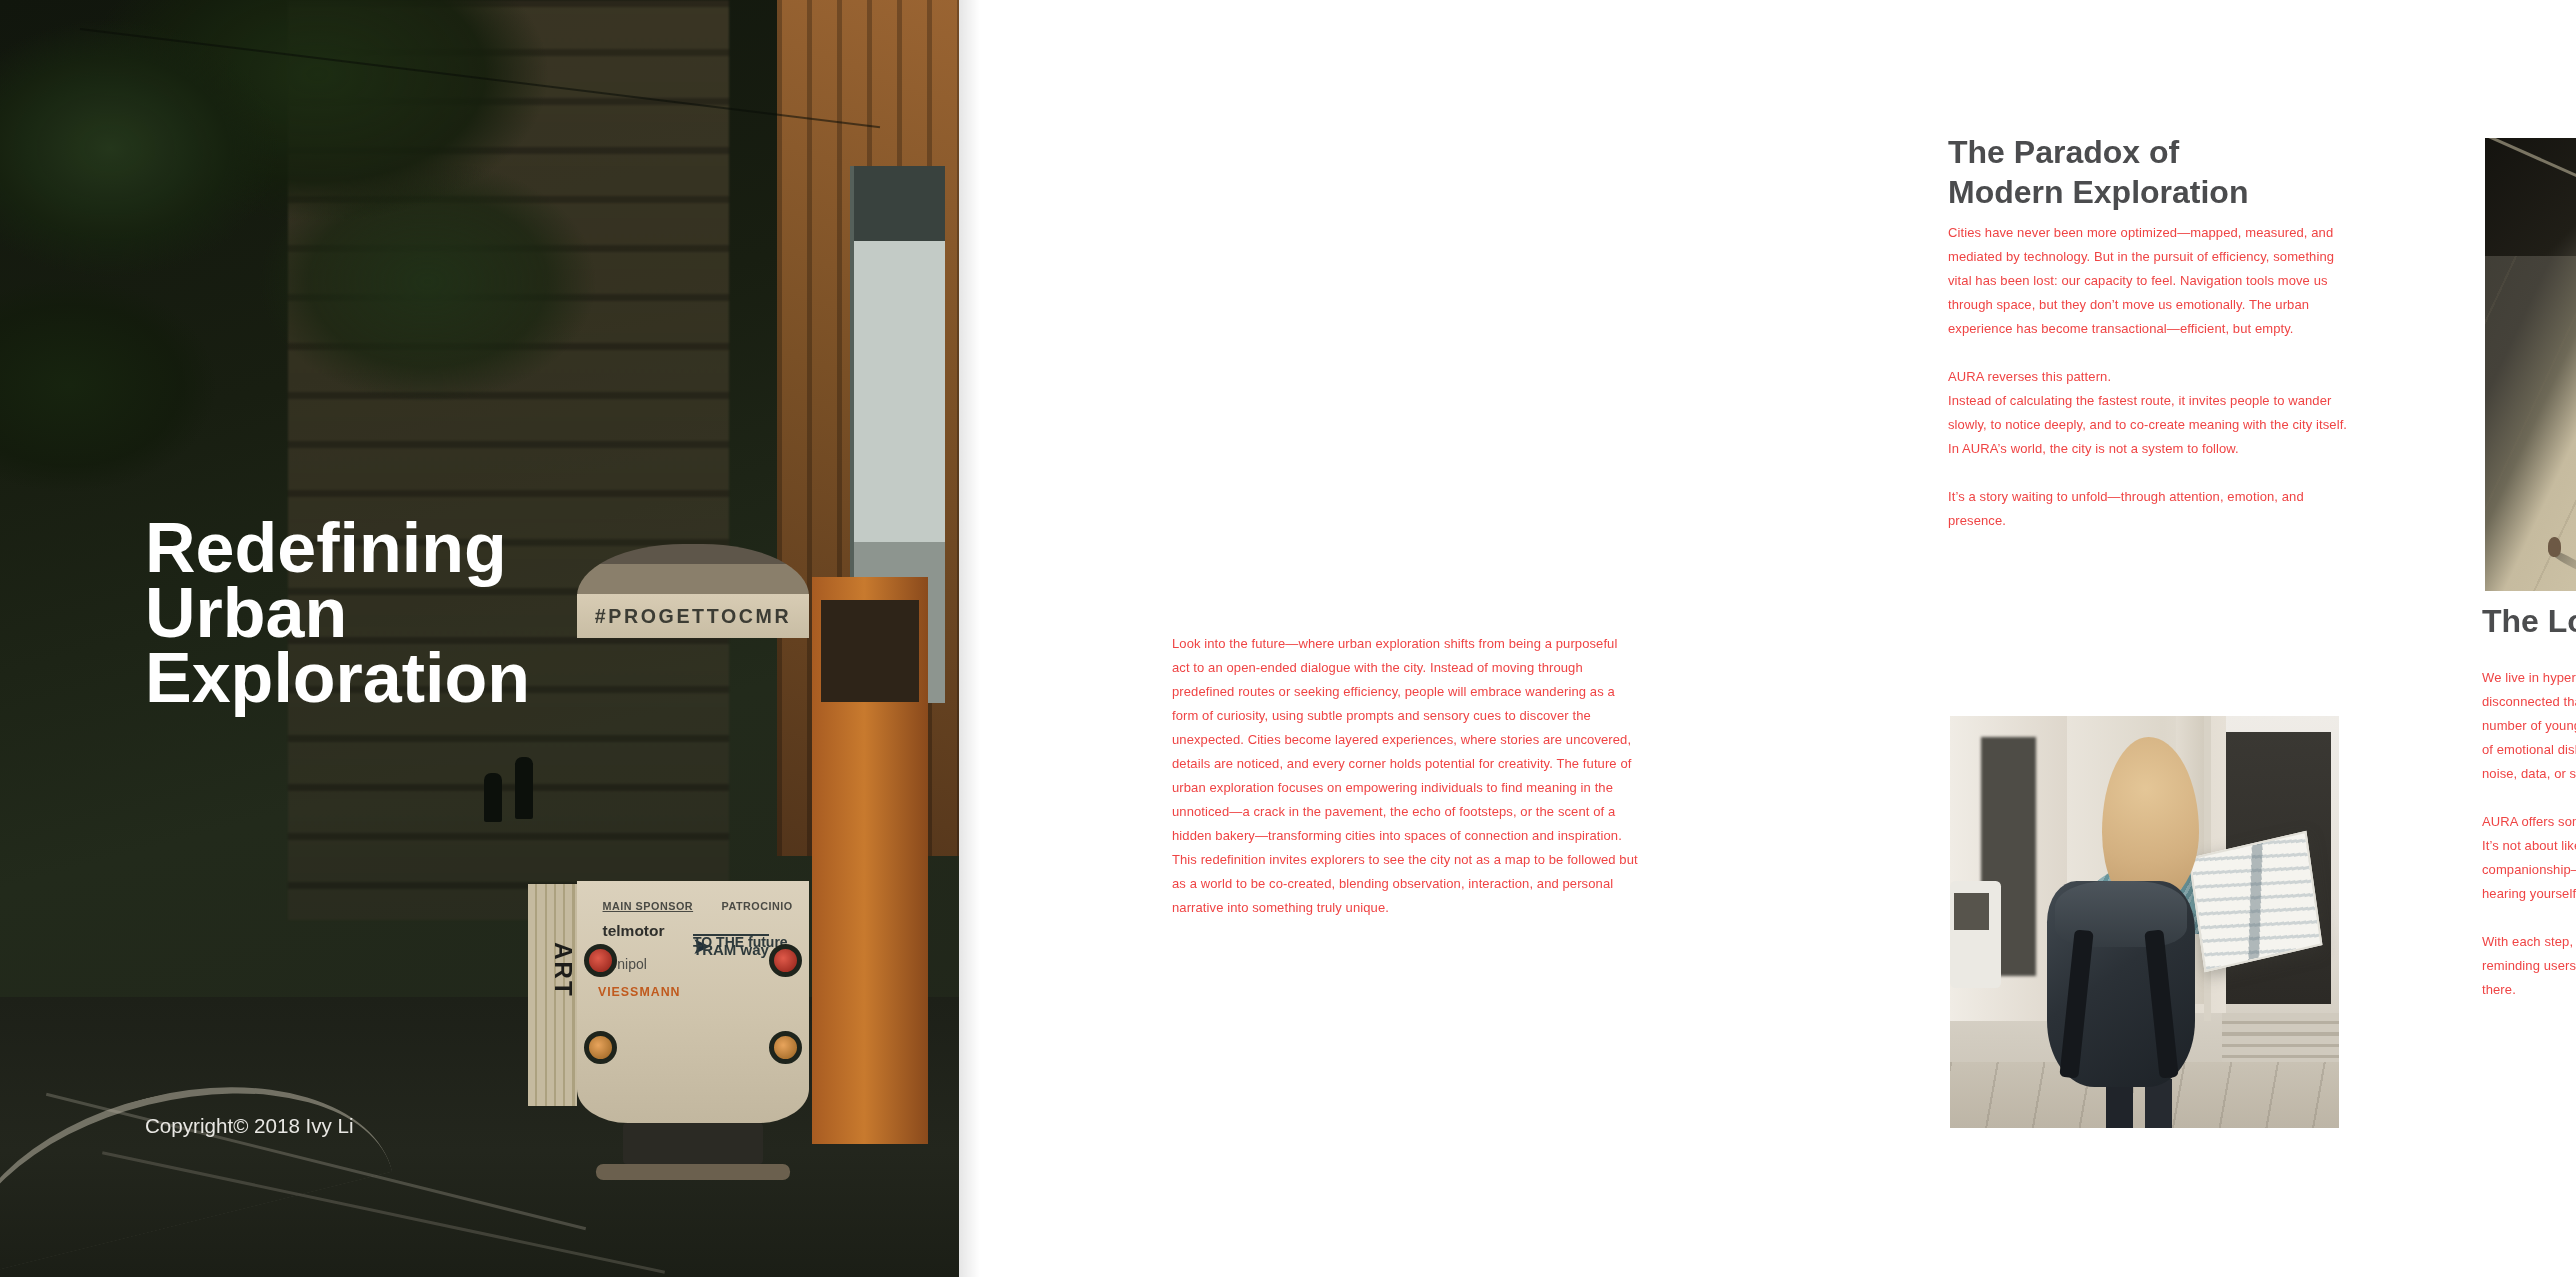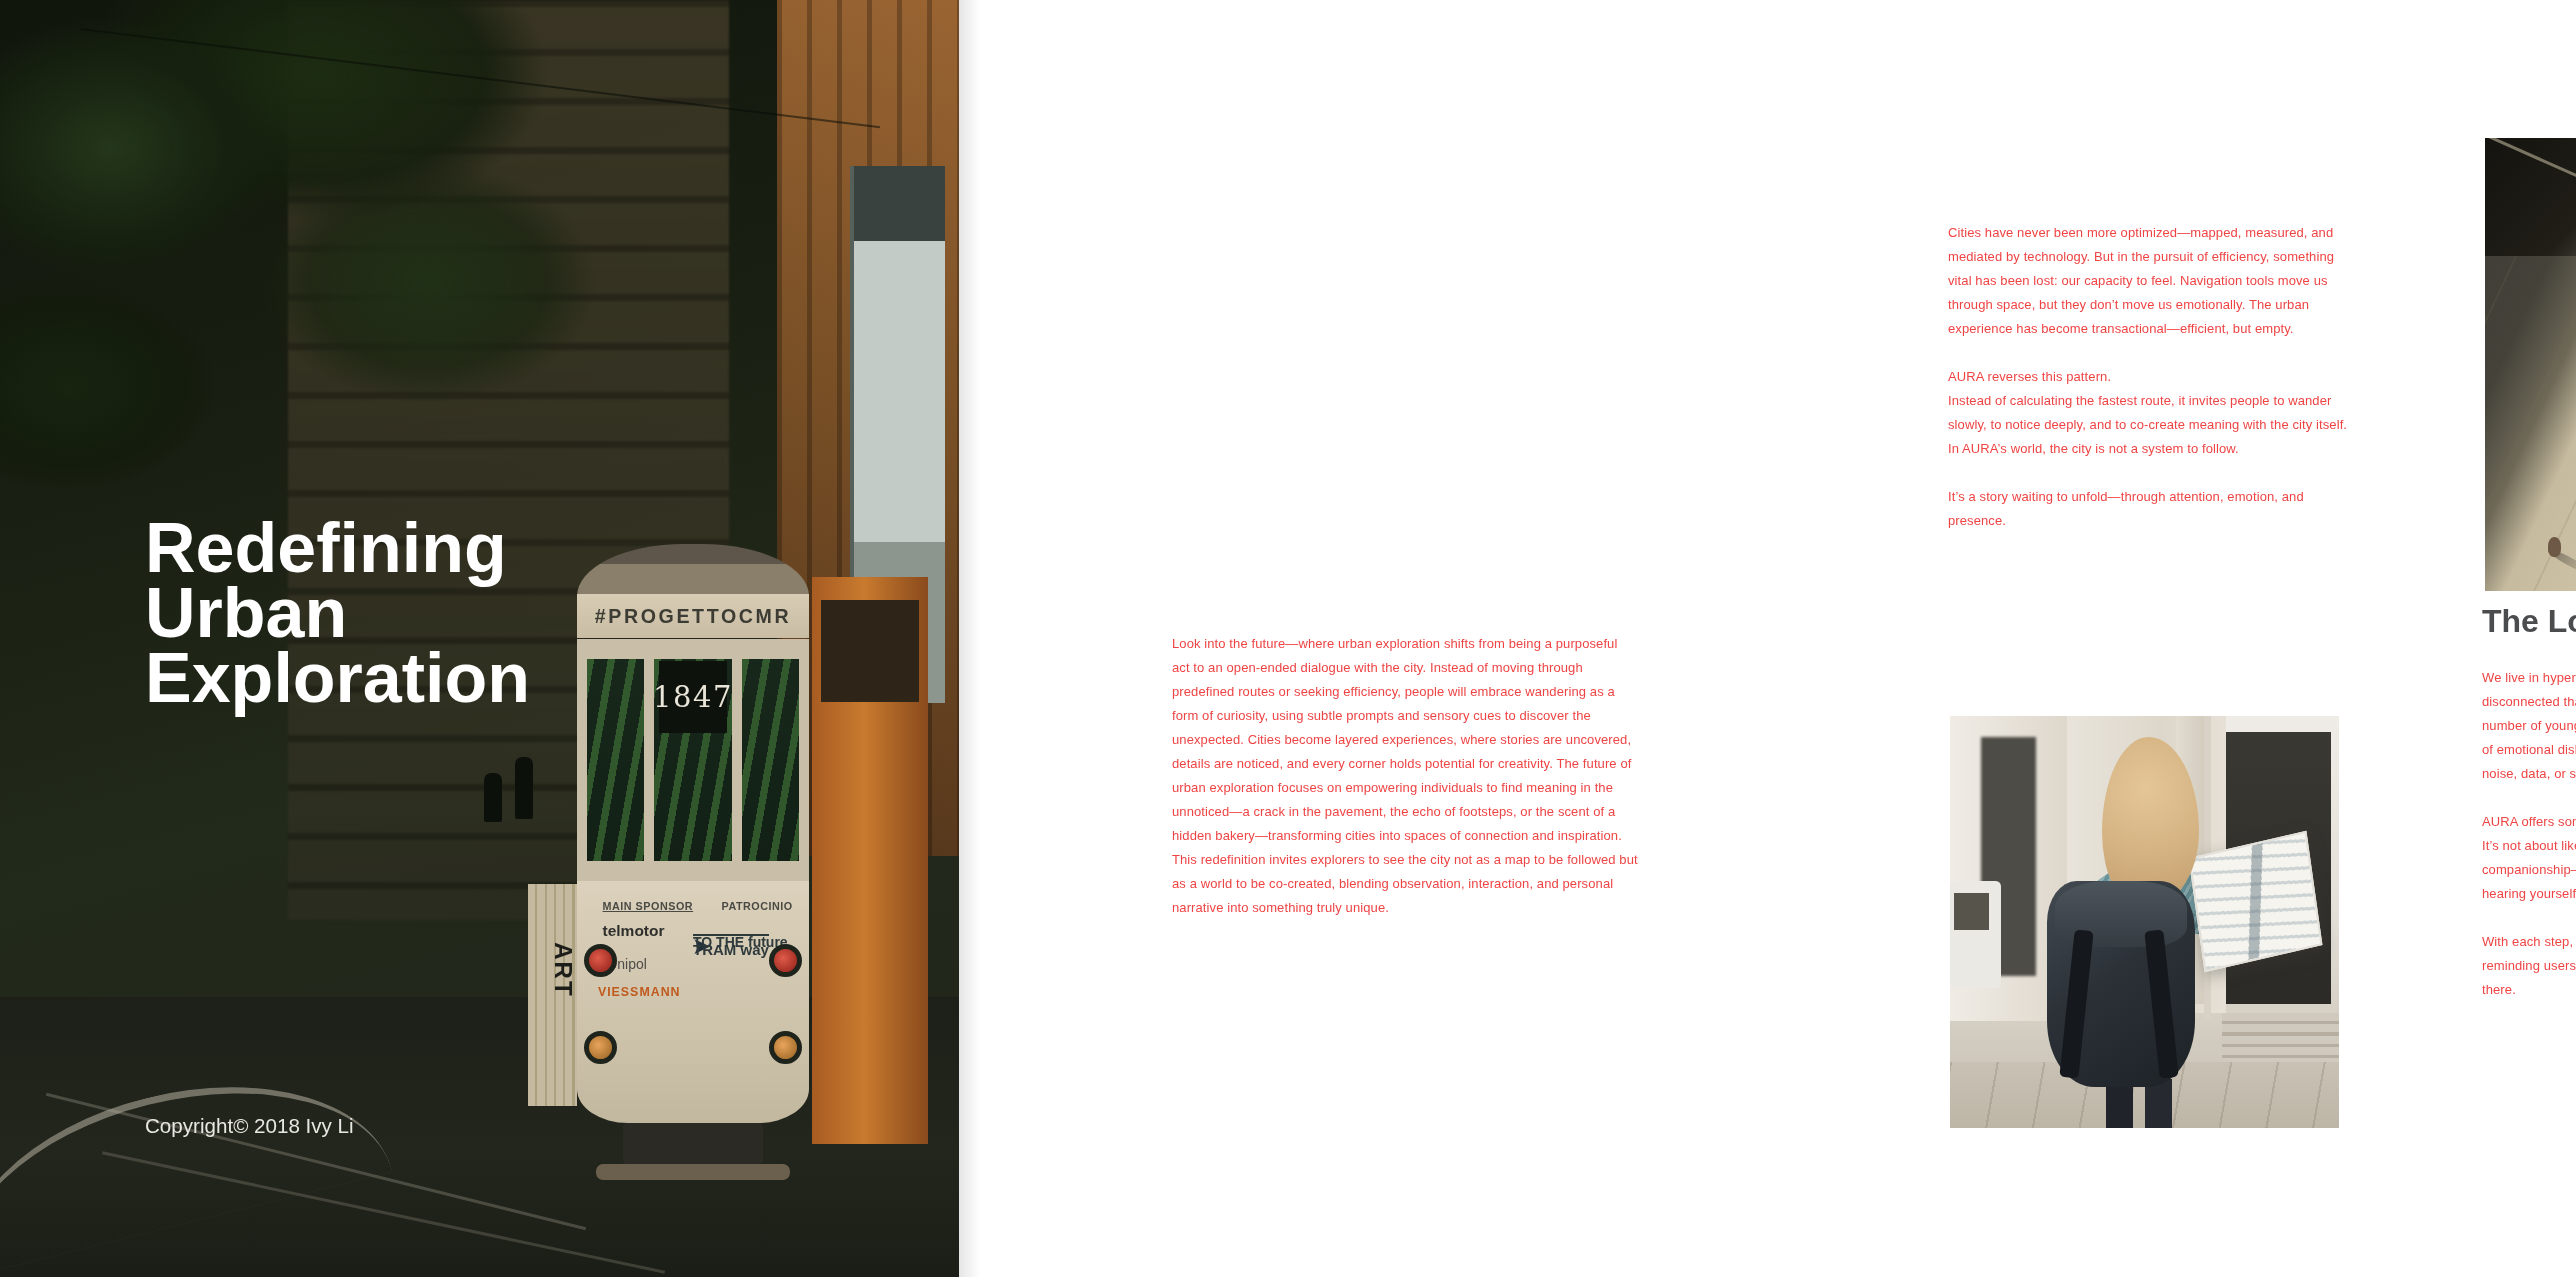--- a/index.html
+++ b/index.html
@@ -217,28 +217,20 @@
     <div class="rail"></div>
     <div class="rail2"></div>
     <div class="ped" style="left:515px; top:757px;"></div>
     <div class="ped" style="left:484px; top:773px; height:49px;"></div>
 
     <div class="tram">
       <div class="tram-roof"></div>
       <div class="tram-banner">
         <span style="position:static;">#PROGETTOCMR</span>
       </div>
-      <div class="tram-windows">
-        <div class="tram-win w1"></div>
-        <div class="tram-win w2"></div>
-        <div class="tram-win w3"></div>
-        <div class="tram-plate">
-          <span style="position:static;">1847</span>
-        </div>
-      </div>
       <div class="tram-front">
         <span class="tf-label" style="left:11%; top:8%;text-decoration:underline;">MAIN SPONSOR</span>
         <span class="tf-sponsor1">telmotor</span>
         <span class="tf-sponsor2">Unipol</span>
         <span class="tf-sponsor3">VIESSMANN</span>
         <div class="tf-slogan">
           <span class="arrow">➤</span>
           <span class="l1">TRAM way</span>
           <span class="l2">TO THE future</span>
         </div>
@@ -260,20 +252,22 @@
 
     <h1 class="cover-title" style="margin:0;">Redefining
 Urban
 Exploration</h1>
     <div class="cover-copyright">Copyright© 2018 Ivy Li</div>
   </aside>
   <div class="gutter"></div>
 
   <div class="body-text" id="intro-text">Look into the future—where urban exploration shifts from being a purposeful act to an open-ended dialogue with the city. Instead of moving through predefined routes or seeking efficiency, people will embrace wandering as a form of curiosity, using subtle prompts and sensory cues to discover the unexpected. Cities become layered experiences, where stories are uncovered, details are noticed, and every corner holds potential for creativity. The future of urban exploration focuses on empowering individuals to find meaning in the unnoticed—a crack in the pavement, the echo of footsteps, or the scent of a hidden bakery—transforming cities into spaces of connection and inspiration. This redefinition invites explorers to see the city not as a map to be followed but as a world to be co-created, blending observation, interaction, and personal narrative into something truly unique.</div>
 
+  <h2 class="heading" id="paradox-h" style="margin:0;">The Paradox of
+Modern Exploration</h2>
   <div class="body-text" id="paradox-b">Cities have never been more optimized—mapped, measured, and mediated by technology. But in the pursuit of efficiency, something vital has been lost: our capacity to feel. Navigation tools move us through space, but they don’t move us emotionally. The urban experience has become transactional—efficient, but empty.
 
 AURA reverses this pattern.
 Instead of calculating the fastest route, it invites people to wander slowly, to notice deeply, and to co-create meaning with the city itself.
 In AURA’s world, the city is not a system to follow.
 
 It’s a story waiting to unfold—through attention, emotion, and presence.</div>
 
   <div class="photo" id="map-photo">
     <div class="mp-leftwall"></div>

